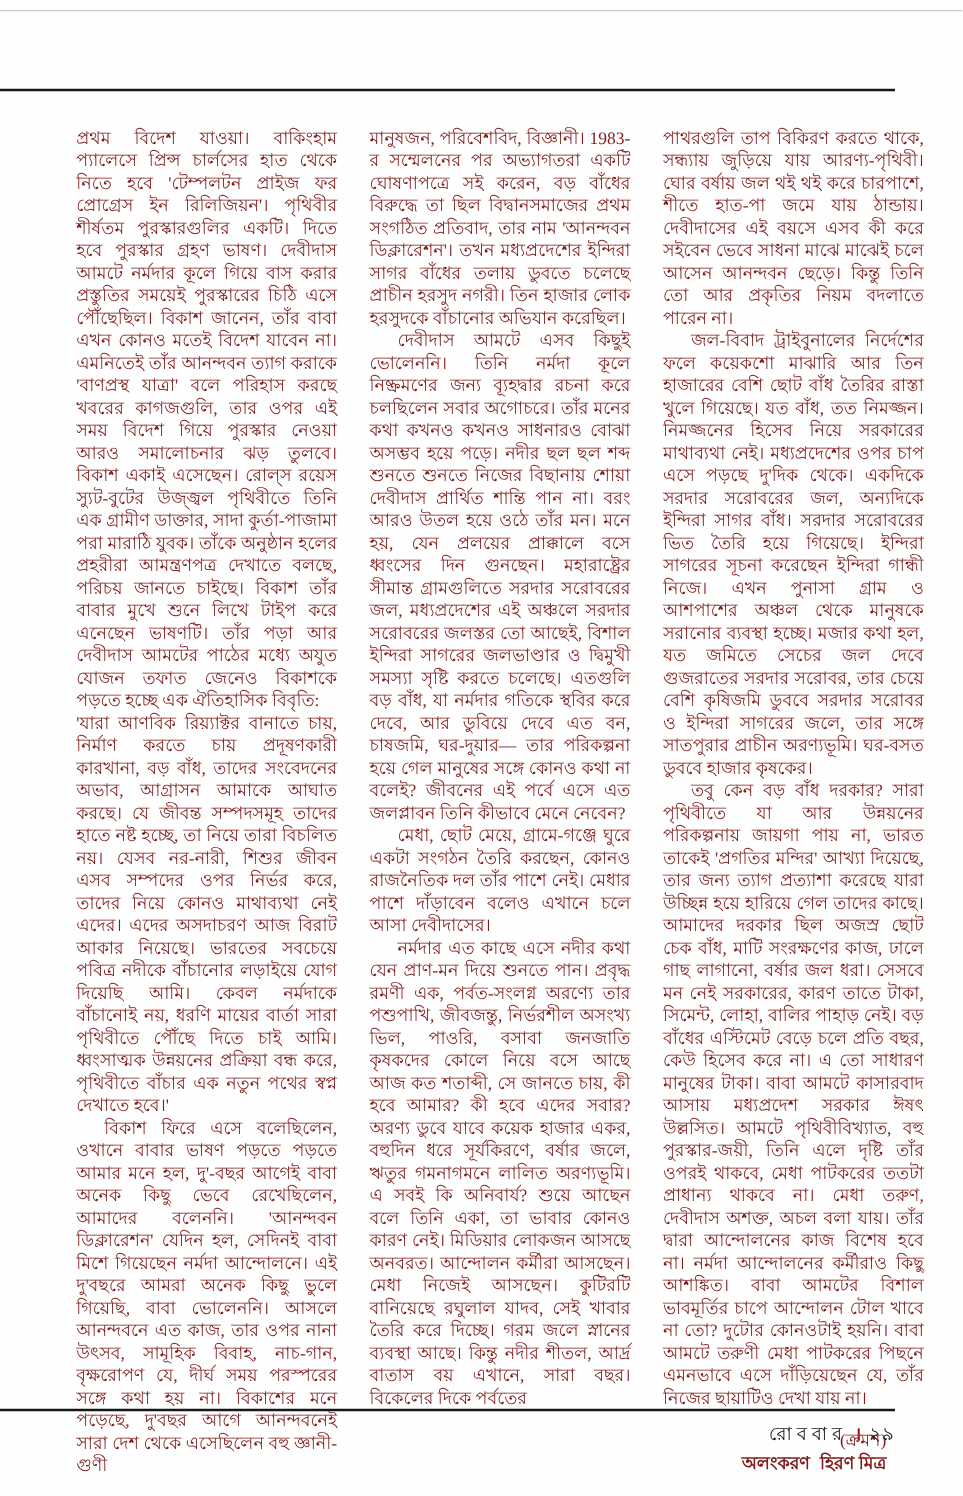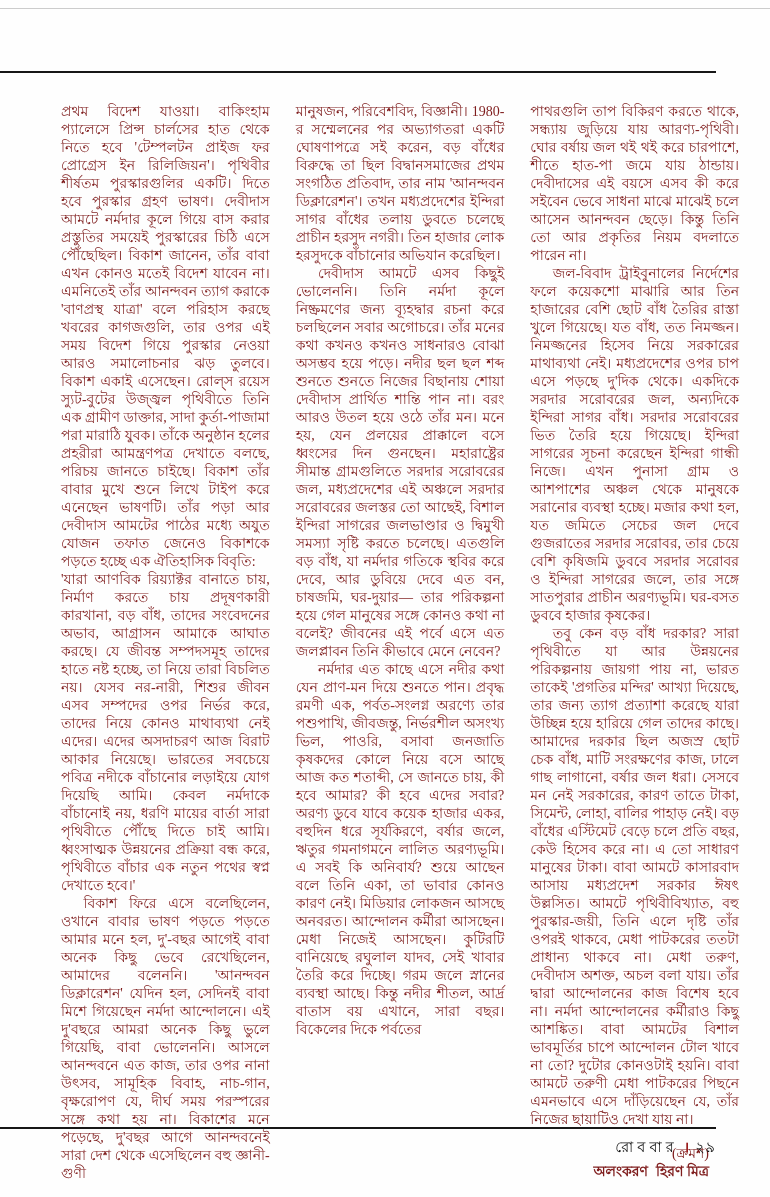--- a/index.html
+++ b/index.html
@@ -58,22 +58,23 @@
   <div class="rule-light"></div>
   <div class="rule-top"></div>
 
   <div class="columns">
     <div class="col">
         <p>প্রথম বিদেশ যাওয়া। বাকিংহাম প্যালেসে প্রিন্স চার্লসের হাত থেকে নিতে হবে 'টেম্পলটন প্রাইজ ফর প্রোগ্রেস ইন রিলিজিয়ন'। পৃথিবীর শীর্ষতম পুরস্কারগুলির একটি। দিতে হবে পুরস্কার গ্রহণ ভাষণ। দেবীদাস আমটে নর্মদার কূলে গিয়ে বাস করার প্রস্তুতির সময়েই পুরস্কারের চিঠি এসে পৌঁছেছিল। বিকাশ জানেন, তাঁর বাবা এখন কোনও মতেই বিদেশ যাবেন না। এমনিতেই তাঁর আনন্দবন ত্যাগ করাকে 'বাণপ্রস্থ যাত্রা' বলে পরিহাস করছে খবরের কাগজগুলি, তার ওপর এই সময় বিদেশ গিয়ে পুরস্কার নেওয়া আরও সমালোচনার ঝড় তুলবে। বিকাশ একাই এসেছেন। রোল্‌স রয়েস স্যুট-বুটের উজ্জ্বল পৃথিবীতে তিনি এক গ্রামীণ ডাক্তার, সাদা কুর্তা-পাজামা পরা মারাঠি যুবক। তাঁকে অনুষ্ঠান হলের প্রহরীরা আমন্ত্রণপত্র দেখাতে বলছে, পরিচয় জানতে চাইছে। বিকাশ তাঁর বাবার মুখে শুনে লিখে টাইপ করে এনেছেন ভাষণটি। তাঁর পড়া আর দেবীদাস আমটের পাঠের মধ্যে অযুত যোজন তফাত জেনেও বিকাশকে পড়তে হচ্ছে এক ঐতিহাসিক বিবৃতি:</p>
         <p>'যারা আণবিক রিয়্যাক্টর বানাতে চায়, নির্মাণ করতে চায় প্রদূষণকারী কারখানা, বড় বাঁধ, তাদের সংবেদনের অভাব, আগ্রাসন আমাকে আঘাত করছে। যে জীবন্ত সম্পদসমূহ তাদের হাতে নষ্ট হচ্ছে, তা নিয়ে তারা বিচলিত নয়। যেসব নর-নারী, শিশুর জীবন এসব সম্পদের ওপর নির্ভর করে, তাদের নিয়ে কোনও মাথাব্যথা নেই এদের। এদের অসদাচরণ আজ বিরাট আকার নিয়েছে। ভারতের সবচেয়ে পবিত্র নদীকে বাঁচানোর লড়াইয়ে যোগ দিয়েছি আমি। কেবল নর্মদাকে বাঁচানোই নয়, ধরণি মায়ের বার্তা সারা পৃথিবীতে পৌঁছে দিতে চাই আমি। ধ্বংসাত্মক উন্নয়নের প্রক্রিয়া বন্ধ করে, পৃথিবীতে বাঁচার এক নতুন পথের স্বপ্ন দেখাতে হবে।'</p>
         <p class="indent">বিকাশ ফিরে এসে বলেছিলেন, ওখানে বাবার ভাষণ পড়তে পড়তে আমার মনে হল, দু'-বছর আগেই বাবা অনেক কিছু ভেবে রেখেছিলেন, আমাদের বলেননি। 'আনন্দবন ডিক্লারেশন' যেদিন হল, সেদিনই বাবা মিশে গিয়েছেন নর্মদা আন্দোলনে। এই দু'বছরে আমরা অনেক কিছু ভুলে গিয়েছি, বাবা ভোলেননি। আসলে আনন্দবনে এত কাজ, তার ওপর নানা উৎসব, সামূহিক বিবাহ, নাচ-গান, বৃক্ষরোপণ যে, দীর্ঘ সময় পরস্পরের সঙ্গে কথা হয় না। বিকাশের মনে পড়েছে, দু'বছর আগে আনন্দবনেই সারা দেশ থেকে এসেছিলেন বহু জ্ঞানী-গুণী</p>
       </div>
     <div class="col">
-        <p>মানুষজন, পরিবেশবিদ, বিজ্ঞানী। 1980-র সম্মেলনের পর অভ্যাগতরা একটি ঘোষণাপত্রে সই করেন, বড় বাঁধের বিরুদ্ধে তা ছিল বিদ্বানসমাজের প্রথম সংগঠিত প্রতিবাদ, তার নাম 'আনন্দবন ডিক্লারেশন'। তখন মধ্যপ্রদেশের ইন্দিরা সাগর বাঁধের তলায় ডুবতে চলেছে প্রাচীন হরসুদ নগরী। তিন হাজার লোক হরসুদকে বাঁচানোর অভিযান করেছিল।</p>
+        <p>মানুষজন, পরিবেশবিদ, বিজ্ঞানী। 1983-র সম্মেলনের পর অভ্যাগতরা একটি ঘোষণাপত্রে সই করেন, বড় বাঁধের বিরুদ্ধে তা ছিল বিদ্বানসমাজের প্রথম সংগঠিত প্রতিবাদ, তার নাম 'আনন্দবন ডিক্লারেশন'। তখন মধ্যপ্রদেশের ইন্দিরা সাগর বাঁধের তলায় ডুবতে চলেছে প্রাচীন হরসুদ নগরী। তিন হাজার লোক হরসুদকে বাঁচানোর অভিযান করেছিল।</p>
         <p class="indent">দেবীদাস আমটে এসব কিছুই ভোলেননি। তিনি নর্মদা কূলে নিষ্ক্রমণের জন্য ব্যূহদ্বার রচনা করে চলছিলেন সবার অগোচরে। তাঁর মনের কথা কখনও কখনও সাধনারও বোঝা অসম্ভব হয়ে পড়ে। নদীর ছল ছল শব্দ শুনতে শুনতে নিজের বিছানায় শোয়া দেবীদাস প্রার্থিত শান্তি পান না। বরং আরও উতল হয়ে ওঠে তাঁর মন। মনে হয়, যেন প্রলয়ের প্রাক্কালে বসে ধ্বংসের দিন গুনছেন। মহারাষ্ট্রের সীমান্ত গ্রামগুলিতে সরদার সরোবরের জল, মধ্যপ্রদেশের এই অঞ্চলে সরদার সরোবরের জলস্তর তো আছেই, বিশাল ইন্দিরা সাগরের জলভাণ্ডার ও দ্বিমুখী সমস্যা সৃষ্টি করতে চলেছে। এতগুলি বড় বাঁধ, যা নর্মদার গতিকে স্থবির করে দেবে, আর ডুবিয়ে দেবে এত বন, চাষজমি, ঘর-দুয়ার— তার পরিকল্পনা হয়ে গেল মানুষের সঙ্গে কোনও কথা না বলেই? জীবনের এই পর্বে এসে এত জলপ্লাবন তিনি কীভাবে মেনে নেবেন?</p>
+        <p class="indent">মেধা, ছোট মেয়ে, গ্রামে-গঞ্জে ঘুরে একটা সংগঠন তৈরি করছেন, কোনও রাজনৈতিক দল তাঁর পাশে নেই। মেধার পাশে দাঁড়াবেন বলেও এখানে চলে আসা দেবীদাসের।</p>
         <p class="indent">নর্মদার এত কাছে এসে নদীর কথা যেন প্রাণ-মন দিয়ে শুনতে পান। প্রবৃদ্ধ রমণী এক, পর্বত-সংলগ্ন অরণ্যে তার পশুপাখি, জীবজন্তু, নির্ভরশীল অসংখ্য ভিল, পাওরি, বসাবা জনজাতি কৃষকদের কোলে নিয়ে বসে আছে আজ কত শতাব্দী, সে জানতে চায়, কী হবে আমার? কী হবে এদের সবার? অরণ্য ডুবে যাবে কয়েক হাজার একর, বহুদিন ধরে সূর্যকিরণে, বর্ষার জলে, ঋতুর গমনাগমনে লালিত অরণ্যভূমি। এ সবই কি অনিবার্য? শুয়ে আছেন বলে তিনি একা, তা ভাবার কোনও কারণ নেই। মিডিয়ার লোকজন আসছে অনবরত। আন্দোলন কর্মীরা আসছেন। মেধা নিজেই আসছেন। কুটিরটি বানিয়েছে রঘুলাল যাদব, সেই খাবার তৈরি করে দিচ্ছে। গরম জলে স্নানের ব্যবস্থা আছে। কিন্তু নদীর শীতল, আর্দ্র বাতাস বয় এখানে, সারা বছর। বিকেলের দিকে পর্বতের</p>
       </div>
     <div class="col">
       <div>
           <p>পাথরগুলি তাপ বিকিরণ করতে থাকে, সন্ধ্যায় জুড়িয়ে যায় আরণ্য-পৃথিবী। ঘোর বর্ষায় জল থই থই করে চারপাশে, শীতে হাত-পা জমে যায় ঠান্ডায়। দেবীদাসের এই বয়সে এসব কী করে সইবেন ভেবে সাধনা মাঝে মাঝেই চলে আসেন আনন্দবন ছেড়ে। কিন্তু তিনি তো আর প্রকৃতির নিয়ম বদলাতে পারেন না।</p>
           <p class="indent">জল-বিবাদ ট্রাইবুনালের নির্দেশের ফলে কয়েকশো মাঝারি আর তিন হাজারের বেশি ছোট বাঁধ তৈরির রাস্তা খুলে গিয়েছে। যত বাঁধ, তত নিমজ্জন। নিমজ্জনের হিসেব নিয়ে সরকারের মাথাব্যথা নেই। মধ্যপ্রদেশের ওপর চাপ এসে পড়ছে দু'দিক থেকে। একদিকে সরদার সরোবরের জল, অন্যদিকে ইন্দিরা সাগর বাঁধ। সরদার সরোবরের ভিত তৈরি হয়ে গিয়েছে। ইন্দিরা সাগরের সূচনা করেছেন ইন্দিরা গান্ধী নিজে। এখন পুনাসা গ্রাম ও আশপাশের অঞ্চল থেকে মানুষকে সরানোর ব্যবস্থা হচ্ছে। মজার কথা হল, যত জমিতে সেচের জল দেবে গুজরাতের সরদার সরোবর, তার চেয়ে বেশি কৃষিজমি ডুববে সরদার সরোবর ও ইন্দিরা সাগরের জলে, তার সঙ্গে সাতপুরার প্রাচীন অরণ্যভূমি। ঘর-বসত ডুববে হাজার কৃষকের।</p>
           <p class="indent">তবু কেন বড় বাঁধ দরকার? সারা পৃথিবীতে যা আর উন্নয়নের পরিকল্পনায় জায়গা পায় না, ভারত তাকেই 'প্রগতির মন্দির' আখ্যা দিয়েছে, তার জন্য ত্যাগ প্রত্যাশা করেছে যারা উচ্ছিন্ন হয়ে হারিয়ে গেল তাদের কাছে। আমাদের দরকার ছিল অজস্র ছোট চেক বাঁধ, মাটি সংরক্ষণের কাজ, ঢালে গাছ লাগানো, বর্ষার জল ধরা। সেসবে মন নেই সরকারের, কারণ তাতে টাকা, সিমেন্ট, লোহা, বালির পাহাড় নেই। বড় বাঁধের এস্টিমেট বেড়ে চলে প্রতি বছর, কেউ হিসেব করে না। এ তো সাধারণ মানুষের টাকা। বাবা আমটে কাসারবাদ আসায় মধ্যপ্রদেশ সরকার ঈষৎ উল্লসিত। আমটে পৃথিবীবিখ্যাত, বহু পুরস্কার-জয়ী, তিনি এলে দৃষ্টি তাঁর ওপরই থাকবে, মেধা পাটকরের ততটা প্রাধান্য থাকবে না। মেধা তরুণ, দেবীদাস অশক্ত, অচল বলা যায়। তাঁর দ্বারা আন্দোলনের কাজ বিশেষ হবে না। নর্মদা আন্দোলনের কর্মীরাও কিছু আশঙ্কিত। বাবা আমটের বিশাল ভাবমূর্তির চাপে আন্দোলন টোল খাবে না তো? দুটোর কোনওটাই হয়নি। বাবা আমটে তরুণী মেধা পাটকরের পিছনে এমনভাবে এসে দাঁড়িয়েছেন যে, তাঁর নিজের ছায়াটিও দেখা যায় না।</p>
         </div>
       <div class="signoff">
         <div class="continued">(ক্রমশ)</div>

